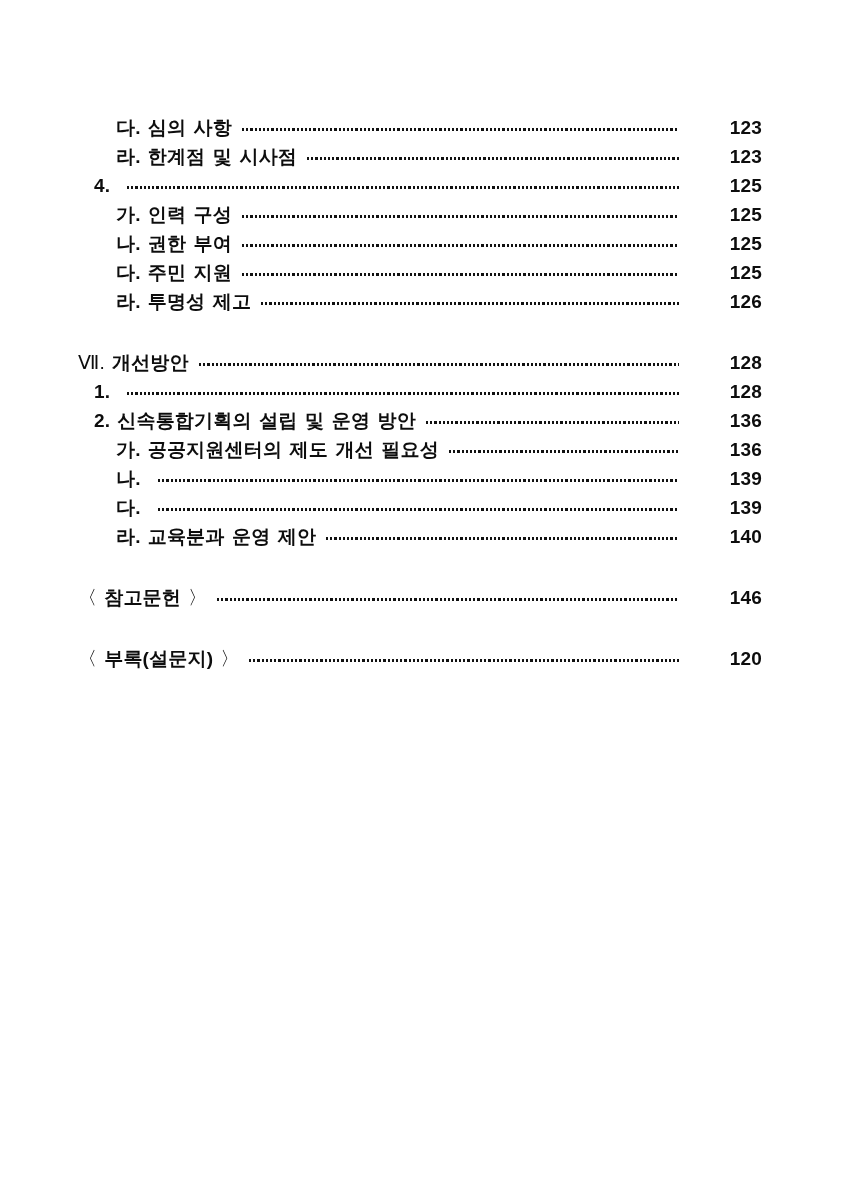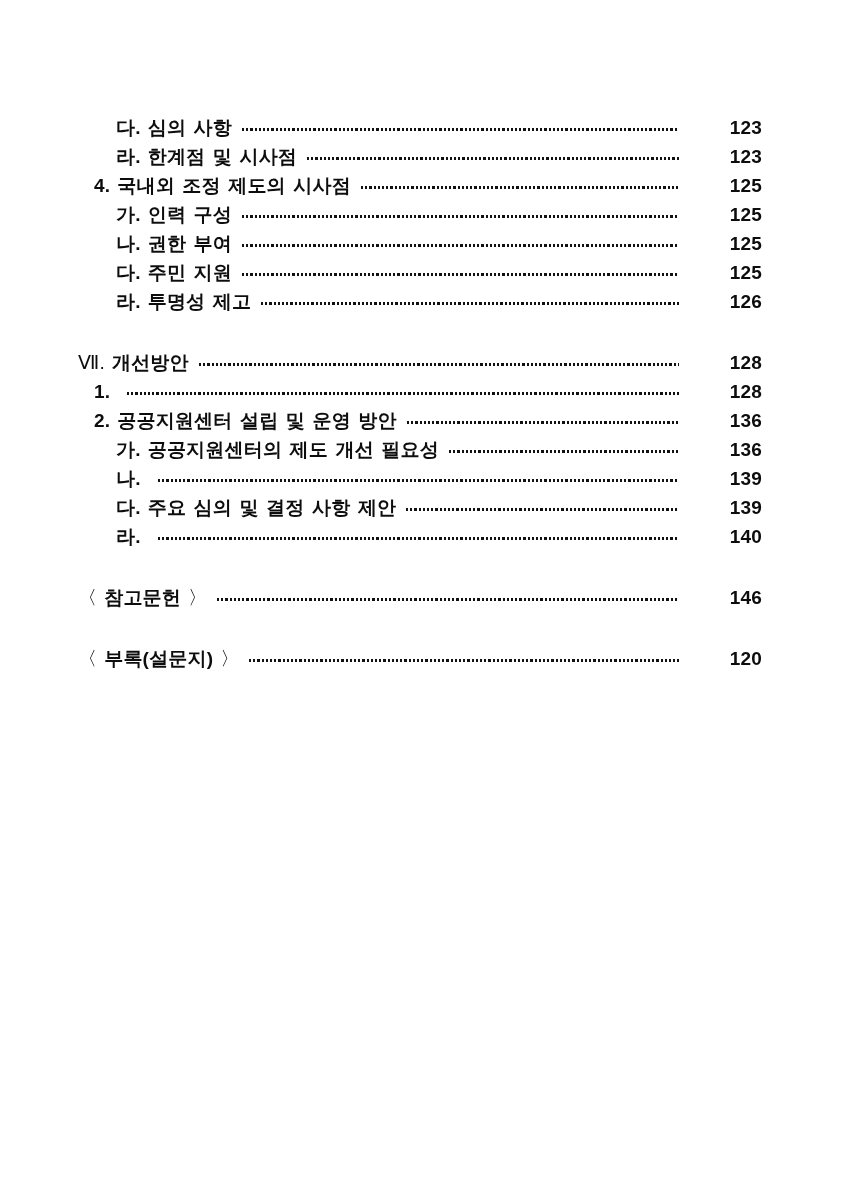--- a/index.html
+++ b/index.html
@@ -66,21 +66,20 @@
           <span class="pnum">123</span>
         </div>
         <div class="row level3">
           <span class="prefix">라.</span>
           <span class="text">한계점 및 시사점</span>
           <span class="leader"></span>
           <span class="pnum">123</span>
         </div>
         <div class="row level2">
           <span class="prefix">4.</span>
-          <span class="text">국내외 조정 제도의 시사점</span>
           <span class="leader"></span>
           <span class="pnum">125</span>
         </div>
         <div class="row level3">
           <span class="prefix">가.</span>
           <span class="text">인력 구성</span>
           <span class="leader"></span>
           <span class="pnum">125</span>
         </div>
         <div class="row level3">
@@ -109,43 +108,43 @@
           <span class="leader"></span>
           <span class="pnum">128</span>
         </div>
         <div class="row level2">
           <span class="prefix">1.</span>
           <span class="leader"></span>
           <span class="pnum">128</span>
         </div>
         <div class="row level2">
           <span class="prefix">2.</span>
-          <span class="text">공공지원센터 설립 및 운영 방안</span>
+          <span class="text">신속통합기획의 설립 및 운영 방안</span>
           <span class="leader"></span>
           <span class="pnum">136</span>
         </div>
         <div class="row level3">
           <span class="prefix">가.</span>
           <span class="text">공공지원센터의 제도 개선 필요성</span>
           <span class="leader"></span>
           <span class="pnum">136</span>
         </div>
         <div class="row level3">
           <span class="prefix">나.</span>
           <span class="leader"></span>
           <span class="pnum">139</span>
         </div>
         <div class="row level3">
           <span class="prefix">다.</span>
-          <span class="text">주요 심의 및 결정 사항 제안</span>
           <span class="leader"></span>
           <span class="pnum">139</span>
         </div>
         <div class="row level3">
           <span class="prefix">라.</span>
+          <span class="text">교육분과 운영 제안</span>
           <span class="leader"></span>
           <span class="pnum">140</span>
         </div>
       </div>
       <div class="toc-section">
         <div class="row level1">
           <span class="prefix thin">〈</span>
           <span class="text">참고문헌</span>
           <span class="suffix thin">〉</span>
           <span class="leader"></span>

